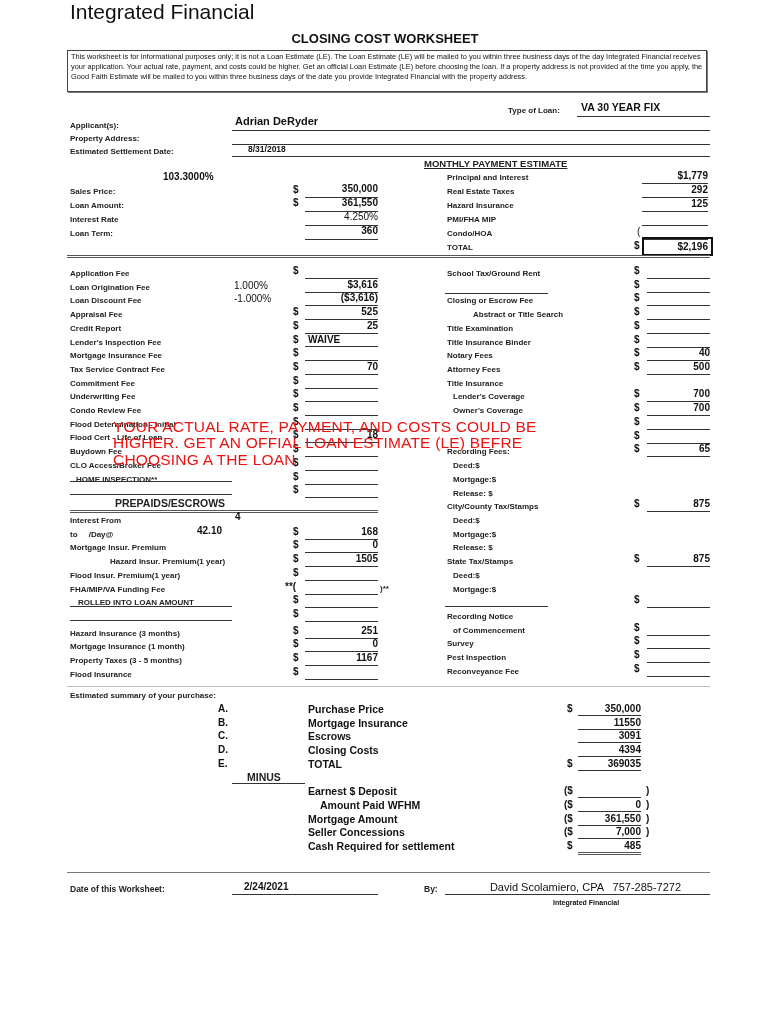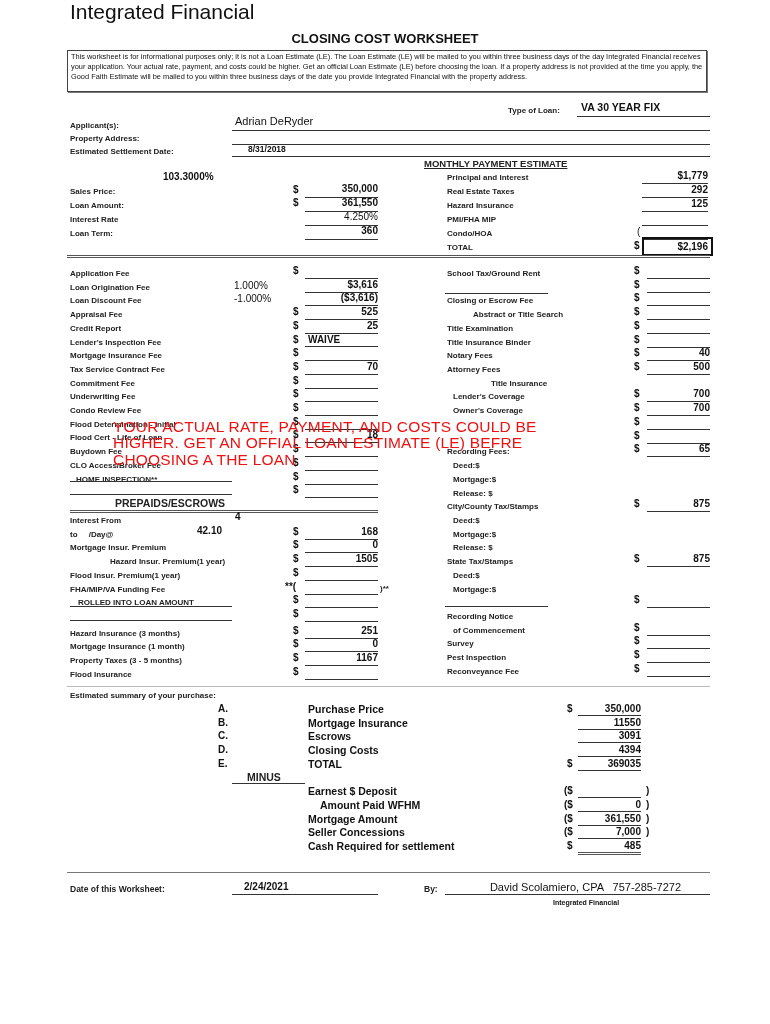--- a/index.html
+++ b/index.html
@@ -22,21 +22,21 @@
 <body>
 
 <div class="abs company">Integrated Financial</div>
 <div class="abs title">CLOSING COST WORKSHEET</div>
 <div class="abs disclaimer">This worksheet is for informational purposes only; it is not a  Loan Estimate (LE). The Loan Estimate (LE) will be mailed to you within three business days of the day Integrated Financial receives your application. Your actual rate, payment, and costs could be higher. Get an official Loan Estimate (LE) before choosing the loan. If a property address is not provided at the time  you apply, the Good Faith Estimate will be mailed to you within three business days of the date you provide Integrated Financial with the property address.</div>
 
 <div class="abs lbl" style="left:508px;top:106px;">Type of Loan:</div>
 <div class="abs val uline" style="left:577px;top:101px;width:133px;padding-left:4px;box-sizing:border-box;height:16px;">VA 30 YEAR FIX</div>
 
 <div class="abs lbl" style="left:70px;top:121px;">Applicant(s):</div>
-<div class="abs val uline" style="left:232px;top:115px;width:478px;height:16px;padding-left:3px;box-sizing:border-box;font-weight:normal;font-size:11px;">Adrian DeRyder</div>
+<div class="abs val uline" style="left:232px;top:115px;width:478px;height:16px;padding-left:3px;box-sizing:border-box;font-weight:bold;font-size:11px;">Adrian DeRyder</div>
 
 <div class="abs lbl" style="left:70px;top:134px;">Property Address:</div>
 <div class="abs uline" style="left:232px;top:132px;width:478px;height:12px;"></div>
 
 <div class="abs lbl" style="left:70px;top:147px;">Estimated Settlement Date:</div>
 <div class="abs uline" style="left:232px;top:144px;width:478px;height:13px;font-size:8.5px;font-weight:bold;padding-left:16px;box-sizing:border-box;">8/31/2018</div>
 
 <div class="abs val" style="left:163px;top:171px;font-size:10px;">103.3000%</div>
 
 <div class="abs lbl" style="left:70px;top:187px;">Sales Price:</div>
@@ -188,21 +188,21 @@
     <div class="abs rv uline" style="left:647px;top:320px;width:63px;height:13px;font-size:10px;"></div>
     <div class="abs lbl" style="left:447px;top:338px;">Title Insurance Binder</div>
     <div class="abs dol" style="left:634px;top:334px;">$</div>
     <div class="abs rv uline" style="left:647px;top:334px;width:63px;height:13px;font-size:10px;"></div>
     <div class="abs lbl" style="left:447px;top:351px;">Notary Fees</div>
     <div class="abs dol" style="left:634px;top:347px;">$</div>
     <div class="abs rv uline" style="left:647px;top:347px;width:63px;height:13px;font-size:10px;">40</div>
     <div class="abs lbl" style="left:447px;top:365px;">Attorney Fees</div>
     <div class="abs dol" style="left:634px;top:361px;">$</div>
     <div class="abs rv uline" style="left:647px;top:361px;width:63px;height:13px;font-size:10px;">500</div>
-    <div class="abs lbl" style="left:447px;top:379px;margin-left:44px;">Title Insurance</div>
+    <div class="abs lbl" style="left:447px;top:379px;">Title Insurance</div>
     <div class="abs lbl" style="left:453px;top:392px;">Lender's Coverage</div>
     <div class="abs dol" style="left:634px;top:388px;">$</div>
     <div class="abs rv uline" style="left:647px;top:388px;width:63px;height:13px;font-size:10px;">700</div>
     <div class="abs lbl" style="left:453px;top:406px;">Owner's Coverage</div>
     <div class="abs dol" style="left:634px;top:402px;">$</div>
     <div class="abs rv uline" style="left:647px;top:402px;width:63px;height:13px;font-size:10px;">700</div>
     <div class="abs dol" style="left:634px;top:416px;">$</div>
     <div class="abs rv uline" style="left:647px;top:416px;width:63px;height:13px;font-size:10px;"></div>
     <div class="abs dol" style="left:634px;top:430px;">$</div>
     <div class="abs rv uline" style="left:647px;top:430px;width:63px;height:13px;font-size:10px;"></div>

